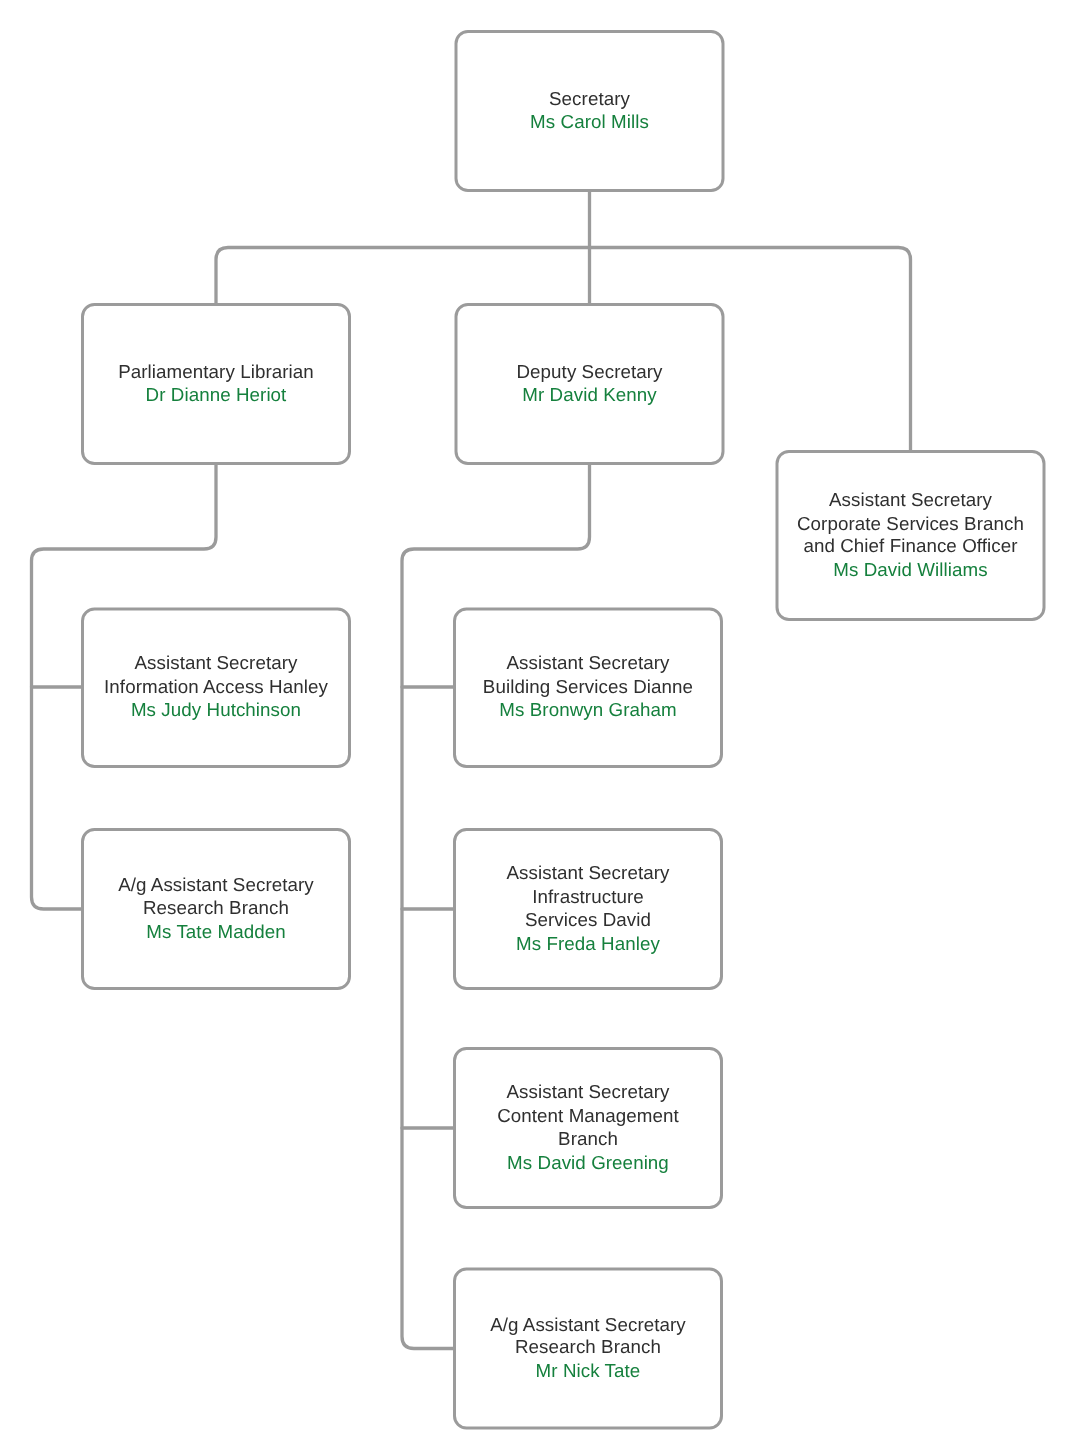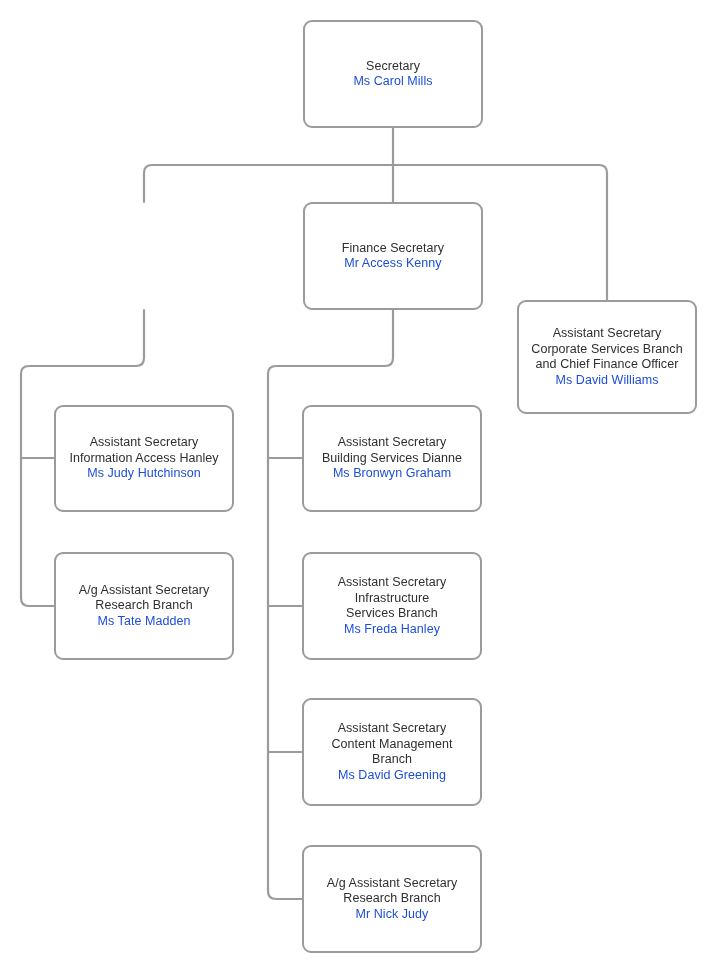--- a/index.html
+++ b/index.html
@@ -41,21 +41,21 @@
     z-index: 2;
   }
   .node .line-title {
     color: #2f2f2f;
     font-size: 12.5px;
     line-height: 15.5px;
     letter-spacing: 0.05px;
     white-space: nowrap;
   }
   .node .line-person {
-    color: #1d4ed8;
+    color: #15803d;
     font-size: 12.5px;
     line-height: 15.5px;
     letter-spacing: 0.05px;
     white-space: nowrap;
   }
 </style>
 </head>
 <body>
 
 <div id="chart-root">
@@ -76,24 +76,28 @@
     <path d="M 268 458 L 302 458"></path>
     <path d="M 268 606 L 302 606"></path>
     <path d="M 268 752 L 302 752"></path>
   </svg>
 
   <div class="node" style="left:303px; top:20px; width:180px; height:108px;">
     <div class="line-title">Secretary</div>
     <div class="line-person">Ms Carol Mills</div>
   </div>
 
+  <div class="node" style="left:54px; top:202px; width:180px; height:108px;">
+    <div class="line-title">Parliamentary Librarian</div>
+    <div class="line-person">Dr Dianne Heriot</div>
+  </div>
 
   <div class="node" style="left:303px; top:202px; width:180px; height:108px;">
-    <div class="line-title">Finance Secretary</div>
-    <div class="line-person">Mr Access Kenny</div>
+    <div class="line-title">Deputy Secretary</div>
+    <div class="line-person">Mr David Kenny</div>
   </div>
 
   <div class="node" style="left:517px; top:300px; width:180px; height:114px;">
     <div class="line-title">Assistant Secretary</div>
     <div class="line-title">Corporate Services Branch</div>
     <div class="line-title">and Chief Finance Officer</div>
     <div class="line-person">Ms David Williams</div>
   </div>
 
   <div class="node" style="left:54px; top:405px; width:180px; height:107px;">
@@ -110,30 +114,30 @@
 
   <div class="node" style="left:302px; top:405px; width:180px; height:107px;">
     <div class="line-title">Assistant Secretary</div>
     <div class="line-title">Building Services Dianne</div>
     <div class="line-person">Ms Bronwyn Graham</div>
   </div>
 
   <div class="node" style="left:302px; top:552px; width:180px; height:108px;">
     <div class="line-title">Assistant Secretary</div>
     <div class="line-title">Infrastructure</div>
-    <div class="line-title">Services Branch</div>
+    <div class="line-title">Services David</div>
     <div class="line-person">Ms Freda Hanley</div>
   </div>
 
   <div class="node" style="left:302px; top:698px; width:180px; height:108px;">
     <div class="line-title">Assistant Secretary</div>
     <div class="line-title">Content Management</div>
     <div class="line-title">Branch</div>
     <div class="line-person">Ms David Greening</div>
   </div>
 
   <div class="node" style="left:302px; top:845px; width:180px; height:108px;">
     <div class="line-title">A/g Assistant Secretary</div>
     <div class="line-title">Research Branch</div>
-    <div class="line-person">Mr Nick Judy</div>
+    <div class="line-person">Mr Nick Tate</div>
   </div>
 
 </div>
 
 </body></html>

